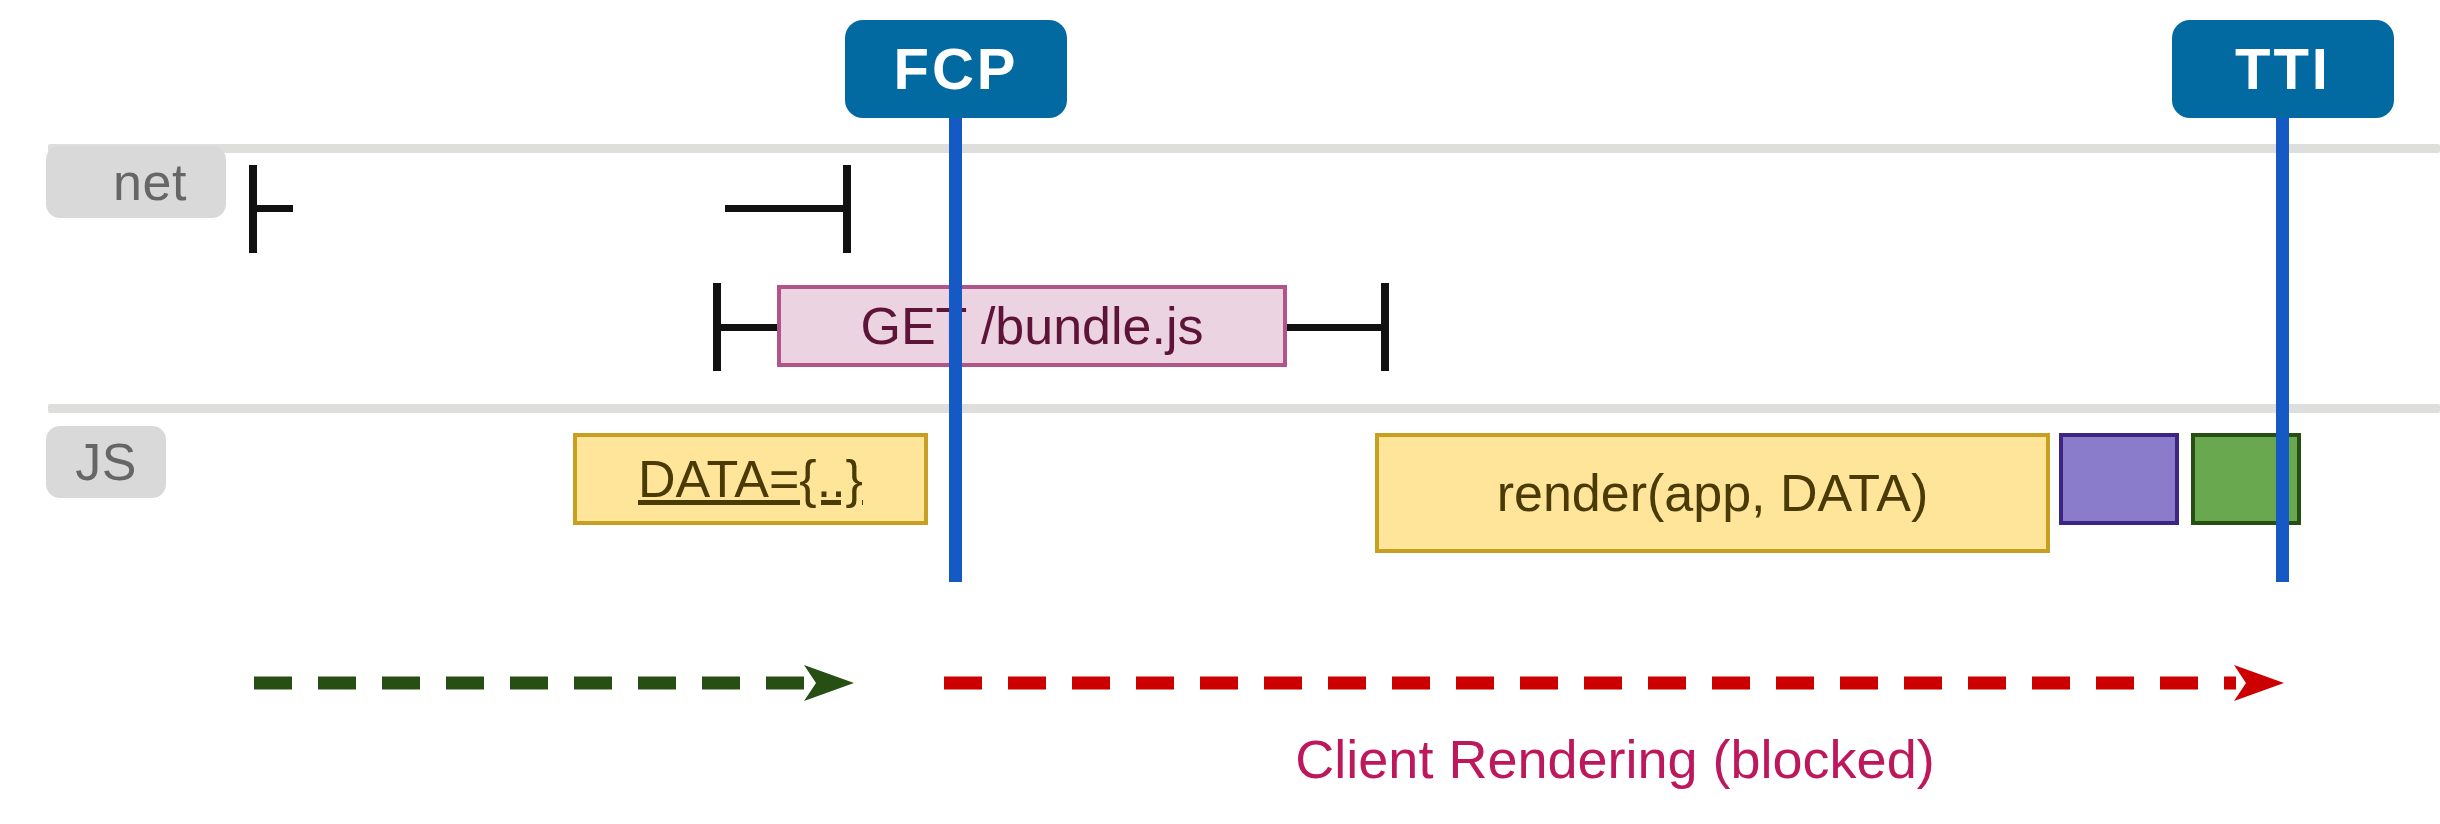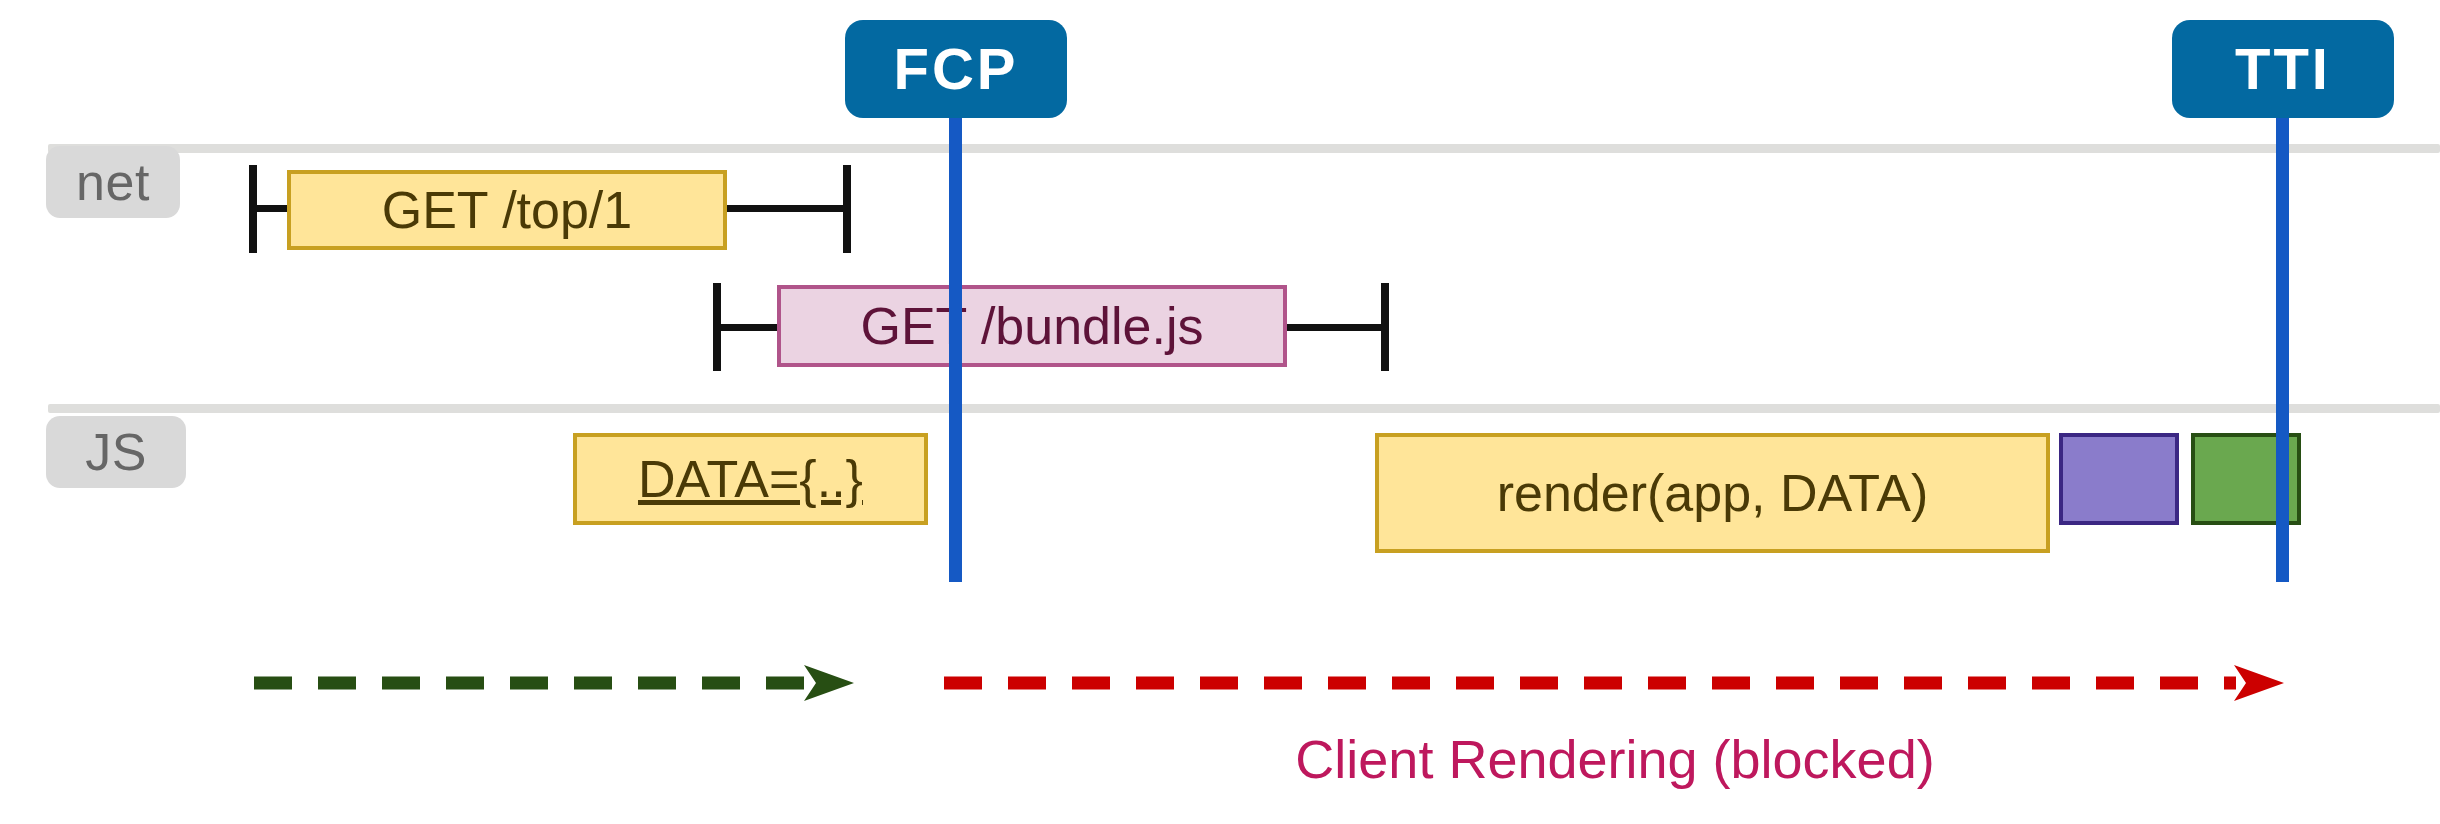--- a/index.html
+++ b/index.html
@@ -118,37 +118,34 @@
   .phase-label.client { color: #be185d; }
 </style>
 </head>
 <body>
 
 <div id="diagram">
 
   <div class="lane-rule" style="left:48px; top:144px; width:2392px;"></div>
   <div class="lane-rule" style="left:48px; top:404px; width:2392px;"></div>
 
-  <div class="lane-badge" style="left:46px; top:146px; width:134px; height:72px;">
+  <div class="lane-badge" style="left:46px; top:146px; width:152px; height:72px;padding-left:28px;">
     <span>net</span>
   </div>
-  <div class="lane-badge" style="left:46px; top:416px; width:140px; height:72px;">
+  <div class="lane-badge" style="left:46px; top:426px; width:120px; height:72px;">
     <span>JS</span>
   </div>
 
   <div class="whisker-cap" style="left:249px; top:165px; height:88px;"></div>
 
   <div class="whisker-line" style="left:249px; top:205px; width:44px;"></div>
 
   <div class="whisker-line" style="left:725px; top:205px; width:124px;"></div>
 
   <div class="whisker-cap" style="left:843px; top:165px; height:88px;"></div>
-  <div class="task yellow" style="left:287px; top:170px; width:440px; height:80px;">
-    <span>GET /top/1</span>
-  </div>
 
   <div class="whisker-cap" style="left:713px; top:283px; height:88px;"></div>
   <div class="whisker-line" style="left:713px; top:324px; width:68px;"></div>
   <div class="whisker-line" style="left:1283px; top:324px; width:106px;"></div>
   <div class="whisker-cap" style="left:1381px; top:283px; height:88px;"></div>
   <div class="task pink" style="left:777px; top:285px; width:510px; height:82px;">
     <span>GET /bundle.js</span>
   </div>
 
   <div class="task yellow" style="left:573px; top:433px; width:355px; height:92px;text-decoration:underline;">

